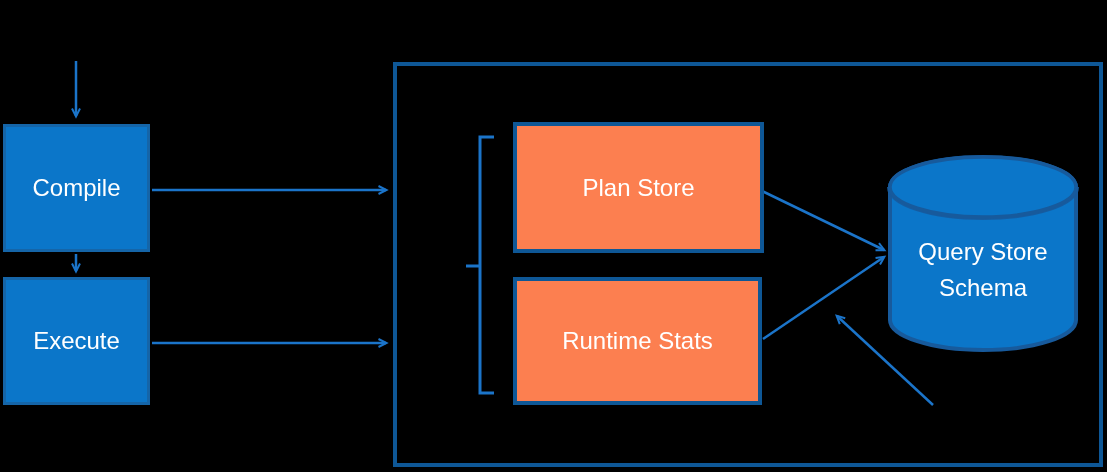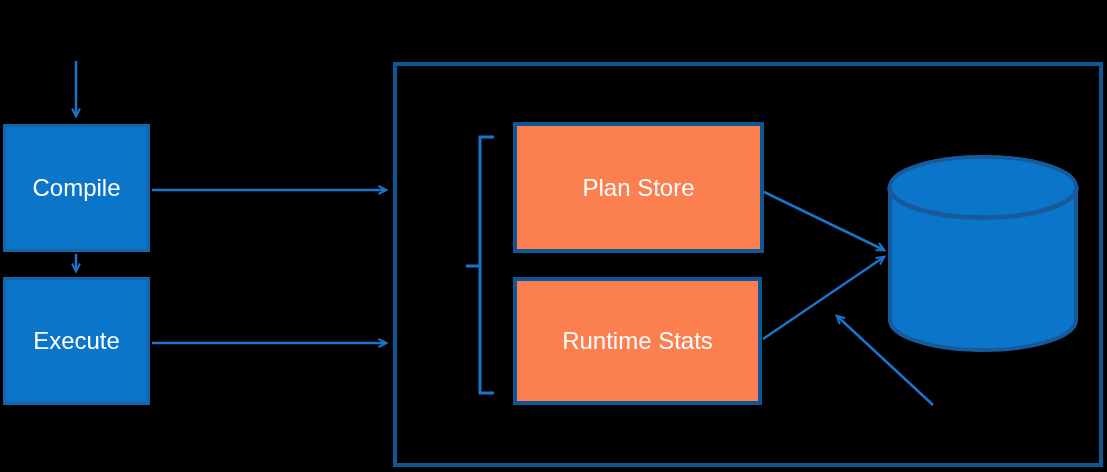--- a/index.html
+++ b/index.html
@@ -96,14 +96,15 @@
   </div>
 
   <div class="node store" style="left:513px;top:122px;width:251px;height:131px;">
     <span>Plan Store</span>
   </div>
 
   <div class="node store" style="left:513px;top:277px;width:249px;height:128px;">
     <span>Runtime Stats</span>
   </div>
 
+  <div class="cylinder-label">Query Store Schema</div>
 
 </div>
 
 </body></html>

